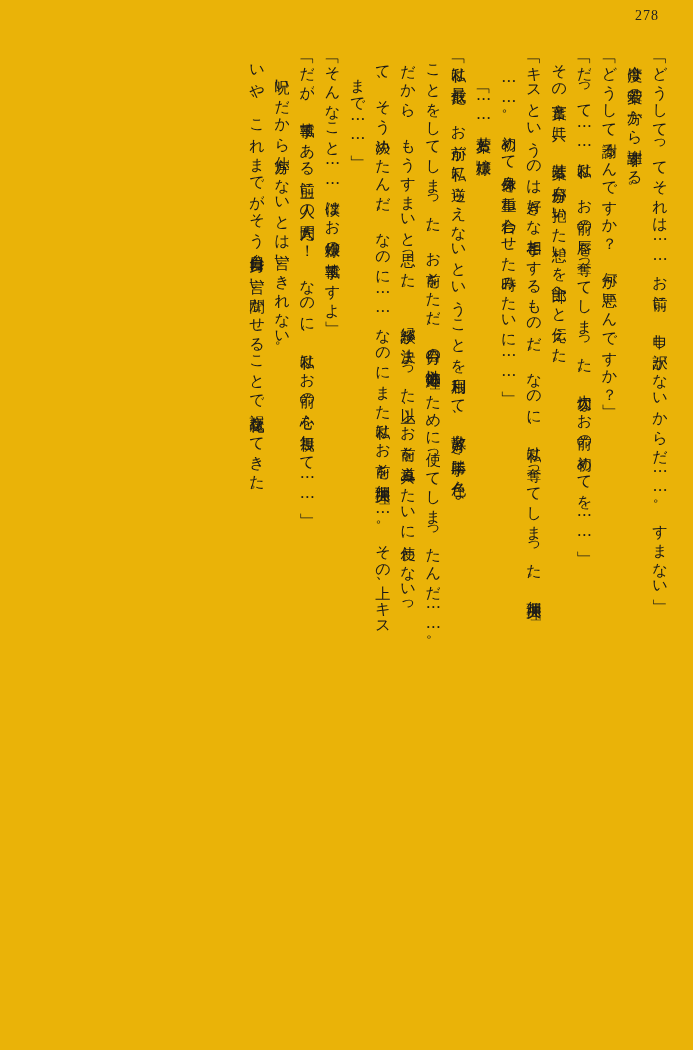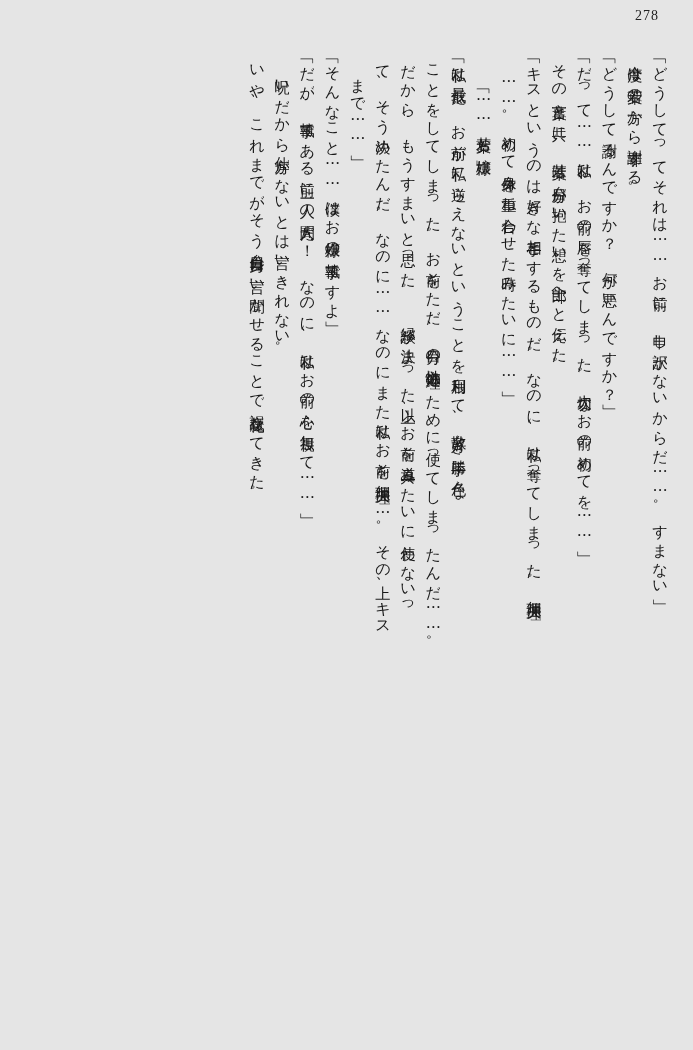--- a/index.html
+++ b/index.html
@@ -12,21 +12,21 @@
     height: 1050px;
     font-family: "Liberation Serif", "DejaVu Serif", serif;
     color: #1a1a1a;
     position: relative;
     overflow: hidden;
   }
 
   .page {
     position: absolute;
     inset: 0;
-    background: #e5e5e5;
+    background: #eab308;
   }
 
   .page-number {
     position: absolute;
     top: 8px;
     right: 34px;
     font-size: 14px;
     letter-spacing: 1px;
     color: #222;
     font-family: "Liberation Serif", "DejaVu Serif", serif;

